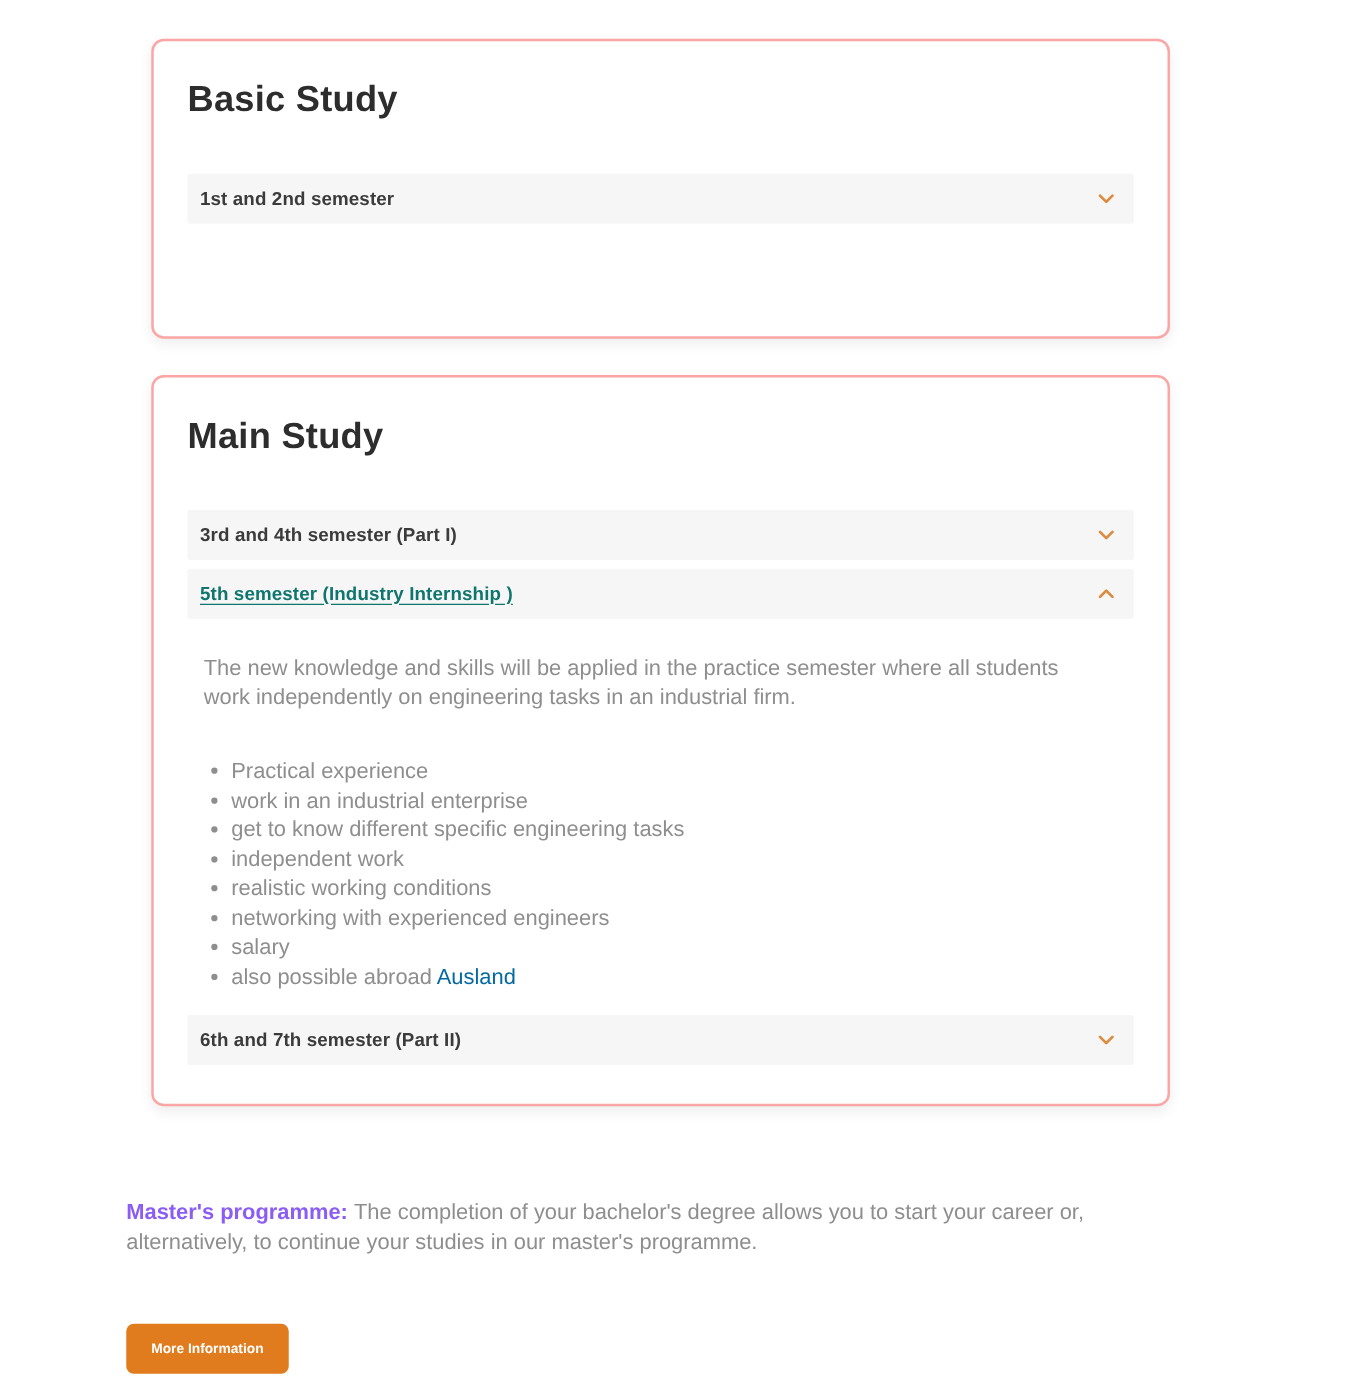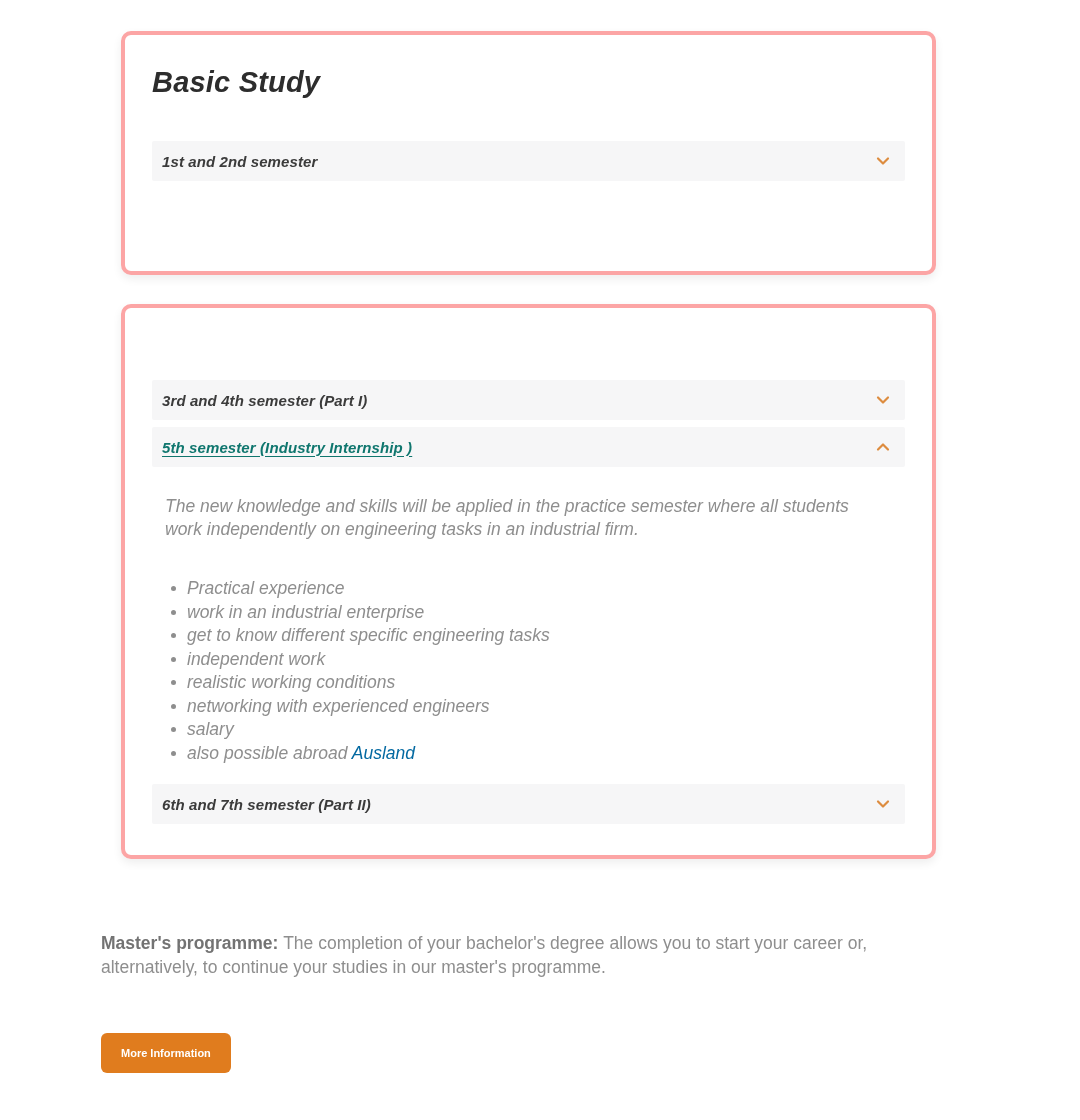--- a/index.html
+++ b/index.html
@@ -7,25 +7,24 @@
     margin: 0; padding: 0;
     width: 1080px; height: 1120px;
     background: #ffffff;
     overflow: hidden;
     font-family: "Liberation Sans", sans-serif;
   }
   .card {
     margin-left: 121px;
     width: 815px;
     background: #ffffff;
-    border: 4px solid #fca5a5;
+    border: 2px solid #fca5a5;
     border-radius: 10px;
     box-shadow: 0 4px 10px rgba(0,0,0,0.07);
     padding: 30px 27px 31px 27px;
-    font-style: italic;
   }
   .card.basic { margin-top: 31px; padding-bottom: 90px; }
   .card.main  { margin-top: 29px; }
   .card-title {
     margin: 0;
     font-size: 29px;
     line-height: 34px;
     font-weight: 600;
     color: #2d2d2d;
     letter-spacing: 0.2px;
@@ -85,21 +84,21 @@
     cursor: pointer;
   }
   .bottom-text {
     margin: 0 0 0 101px;
     max-width: 845px;
     font-size: 17.5px;
     line-height: 24px;
     color: #8e8e8e;
   }
   .bottom-text.masters { margin-top: 72px; }
-  .bottom-text .lead { font-weight: 700; color: #737373; }
+  .bottom-text .lead { font-weight: 700; color: #8b5cf6; }
   .btn {
     display: inline-block;
     margin: 54px 0 0 101px;
     background: #e07c1e;
     color: #ffffff;
     font-size: 11px;
     font-weight: 700;
     line-height: 18px;
     padding: 11px 20px;
     border: none;
@@ -123,20 +122,21 @@
         <svg viewBox="0 0 18 18" width="18" height="18">
             <path d="M4 6.5 L9 11.5 L14 6.5" fill="none" stroke="#dd8c3f" stroke-width="2.2" stroke-linecap="round" stroke-linejoin="round"></path>
           </svg>
       </span>
     </div>
   </div>
 </section>
 
 
 <section class="card main">
+  <h2 class="card-title">Main Study</h2>
   <div class="acc">
 
     <div class="acc-row">
       <span class="acc-label">3rd and 4th semester (Part I)</span>
       <span class="chev">
         <svg viewBox="0 0 18 18" width="18" height="18">
             <path d="M4 6.5 L9 11.5 L14 6.5" fill="none" stroke="#dd8c3f" stroke-width="2.2" stroke-linecap="round" stroke-linejoin="round"></path>
           </svg>
       </span>
     </div>

